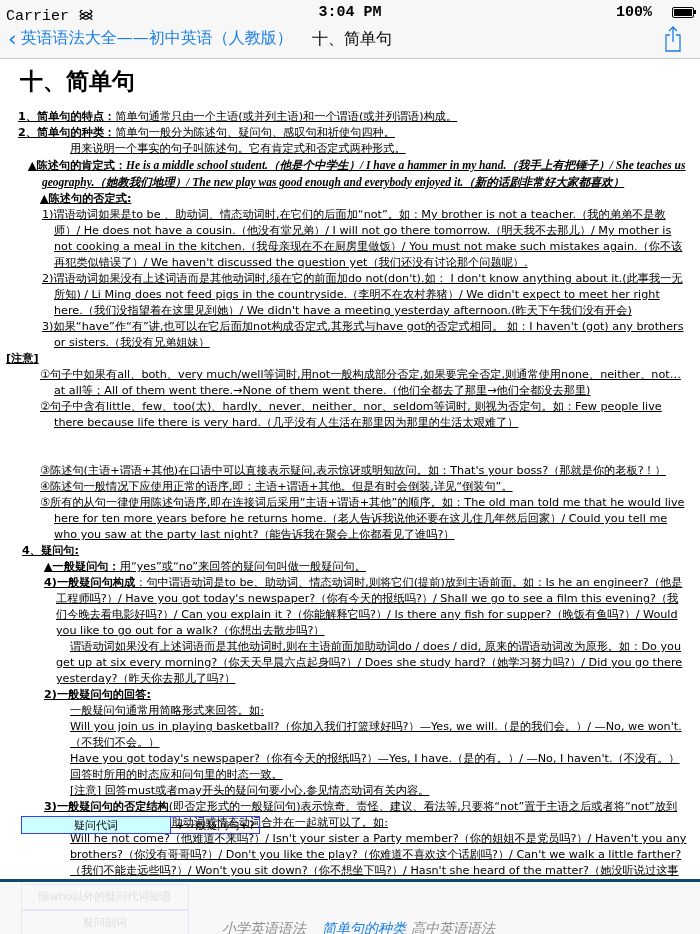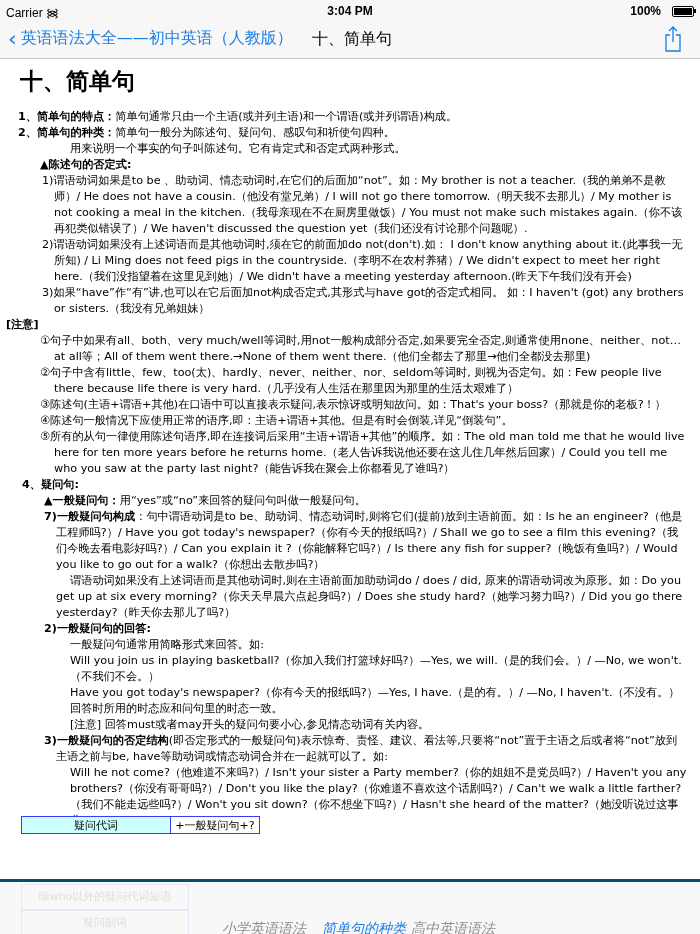--- a/index.html
+++ b/index.html
@@ -1,32 +1,32 @@
 <!DOCTYPE html>
 <html><head>
 <meta charset="utf-8">
 <style>
   html, body { margin:0; padding:0; }
   body { width:700px; height:934px; position:relative; overflow:hidden; background:#fff; font-family:"DejaVu Sans", sans-serif; color:#000; }
-  .statusbar { position:absolute; left:0; top:0; width:700px; height:20px; background:#f7f7f7; font-family:Liberation Sans, sans-serif; font-size:12px; }
+  .statusbar { position:absolute; left:0; top:0; width:700px; height:20px; background:#f7f7f7; font-family:Liberation Mono, monospace; font-size:15px; }
   .statusbar .carrier { position:absolute; left:6px; top:4px; }
   .statusbar .time { position:absolute; left:0; width:700px; top:4px; text-align:center; font-weight:bold; }
-  .statusbar .batt { position:absolute; right:6px; top:4px; display:flex; align-items:center; gap:11px; font-weight:bold; }
+  .statusbar .batt { position:absolute; right:6px; top:4px; display:flex; align-items:center; gap:20px; font-weight:bold; }
   .battery-icon { width:20px; height:9px; border:1px solid #000; border-radius:2px; position:relative; }
   .battery-icon::before { content:""; position:absolute; left:1px; top:1px; right:1px; bottom:1px; background:#000; }
   .battery-icon::after { content:""; position:absolute; right:-3px; top:2px; width:2px; height:4px; background:#000; }
   .navbar { position:absolute; left:0; top:20px; width:700px; height:38px; background:#f7f7f7; border-bottom:1px solid #c8c8c8; }
   .navbar .back { position:absolute; left:8px; top:8px; color:#1a7ee6; font-size:16px; display:flex; align-items:center; }
   .navbar .back .chev { font-size:22px; margin-right:4px; line-height:16px; }
   .navbar .title { position:absolute; left:312px; top:9px; font-size:16px; color:#000; }
   .share-icon { position:absolute; right:18px; top:6px; width:18px; height:26px; }
   .content { position:absolute; left:0; top:59px; width:700px; height:820px; overflow:hidden; font-size:11.2px; line-height:16px; }
   .h1 { position:absolute; left:20px; top:14px; font-size:23px; font-weight:bold; font-family:"DejaVu Sans", sans-serif; }
   .doc { position:absolute; left:18px; top:50px; width:670px; }
-  .doc p { margin:0; }
+  .doc p { margin:0;text-decoration:underline; }
   .b { font-weight:bold; }
   .e { font-family:"Liberation Serif", serif; font-style:italic; font-weight:bold; font-size:11.5px; }
   .ind4 { padding-left:52px; }
   .hang2 { padding-left:40px; text-indent:-10px; }
   .hang3 { padding-left:50px; text-indent:-12px; }
   table.q { border-collapse:collapse; position:absolute; left:21px; top:816px; font-size:11px; }
   table.q td { border:1.5px solid #3a3aff; height:16px; text-align:center; padding:0 4px; }
   table.q td.c1 { width:140px; background:#ccffff; }
   table.q td.c2 { width:80px; }
   .tabbar { position:absolute; left:0; top:879px; width:700px; height:55px; background:rgba(247,247,247,0.93); border-top:3px solid #0c4a6e; }
@@ -58,33 +58,34 @@
     <path d="M9 1 V16 M5 5 L9 1 L13 5" fill="none" stroke="#1a7ee6" stroke-width="1.3"></path>
   </svg>
 </div>
 
 <div class="content">
   <div class="h1">十、简单句</div>
   <div class="doc">
     <p><span class="b">1、简单句的特点：</span><span>简单句通常只由一个主语(或并列主语)和一个谓语(或并列谓语)构成。</span></p>
     <p><span class="b">2、简单句的种类：</span><span>简单句一般分为陈述句、疑问句、感叹句和祈使句四种。</span></p>
     <p class="ind4">用来说明一个事实的句子叫陈述句。它有肯定式和否定式两种形式。</p>
+    <p class="hang2" style="padding-left:24px;text-indent:-14px;"><span class="b">▲陈述句的肯定式：</span><span class="e">He is a middle school student.（他是个中学生）/ I have a hammer in my hand.（我手上有把锤子）/ She teaches us geography.（她教我们地理）/ The new play was good enough and everybody enjoyed it.（新的话剧非常好大家都喜欢）</span></p>
     <p class="b" style="padding-left:22px;">▲陈述句的否定式:</p>
     <p class="hang3" style="padding-left:36px;text-indent:-12px;">1)谓语动词如果是to be 、助动词、情态动词时,在它们的后面加“not”。如：My brother is not a teacher.（我的弟弟不是教师）/ He does not have a cousin.（他没有堂兄弟）/ I will not go there tomorrow.（明天我不去那儿）/ My mother is not cooking a meal in the kitchen.（我母亲现在不在厨房里做饭）/ You must not make such mistakes again.（你不该再犯类似错误了）/ We haven't discussed the question yet（我们还没有讨论那个问题呢）.</p>
     <p style="padding-left:36px;text-indent:-12px;">2)谓语动词如果没有上述词语而是其他动词时,须在它的前面加do not(don't).如： I don't know anything about it.(此事我一无所知) / Li Ming does not feed pigs in the countryside.（李明不在农村养猪）/ We didn't expect to meet her right here.（我们没指望着在这里见到她）/ We didn't have a meeting yesterday afternoon.(昨天下午我们没有开会)</p>
     <p style="padding-left:36px;text-indent:-12px;">3)如果“have”作“有”讲,也可以在它后面加not构成否定式,其形式与have got的否定式相同。 如：I haven't (got) any brothers or sisters.（我没有兄弟姐妹）</p>
     <p class="b" style="margin-left:-12px;">[注意]</p>
     <p style="padding-left:36px;text-indent:-14px;">①句子中如果有all、both、very much/well等词时,用not一般构成部分否定,如果要完全否定,则通常使用none、neither、not…at all等；All of them went there.→None of them went there.（他们全都去了那里→他们全都没去那里)</p>
     <p style="padding-left:36px;text-indent:-14px;">②句子中含有little、few、too(太)、hardly、never、neither、nor、seldom等词时, 则视为否定句。如：Few people live there because life there is very hard.（几乎没有人生活在那里因为那里的生活太艰难了）</p>
-    <p style="padding-left:36px;text-indent:-14px;">③陈述句(主语+谓语+其他)在口语中可以直接表示疑问,表示惊讶或明知故问。如：That's your boss?（那就是你的老板?！）</p>
+    <p style="padding-left:36px;text-indent:-14px;margin-top:32px;">③陈述句(主语+谓语+其他)在口语中可以直接表示疑问,表示惊讶或明知故问。如：That's your boss?（那就是你的老板?！）</p>
     <p style="padding-left:36px;text-indent:-14px;">④陈述句一般情况下应使用正常的语序,即：主语+谓语+其他。但是有时会倒装,详见“倒装句”。</p>
     <p style="padding-left:36px;text-indent:-14px;">⑤所有的从句一律使用陈述句语序,即在连接词后采用“主语+谓语+其他”的顺序。如：The old man told me that he would live here for ten more years before he returns home.（老人告诉我说他还要在这儿住几年然后回家）/ Could you tell me who you saw at the party last night?（能告诉我在聚会上你都看见了谁吗?）</p>
     <p class="b" style="padding-left:4px;">4、疑问句:</p>
     <p style="padding-left:26px;"><span class="b">▲一般疑问句：</span><span>用“yes”或“no”来回答的疑问句叫做一般疑问句。</span></p>
-    <p style="padding-left:38px;text-indent:-12px;"><span class="b">7)一般疑问句构成</span><span>：句中谓语动词是to be、助动词、情态动词时,则将它们(提前)放到主语前面。如：Is he an engineer?（他是工程师吗?）/ Have you got today's newspaper?（你有今天的报纸吗?）/ Shall we go to see a film this evening?（我们今晚去看电影好吗?）/ Can you explain it ?（你能解释它吗?）/ Is there any fish for supper?（晚饭有鱼吗?）/ Would you like to go out for a walk?（你想出去散步吗?）</span></p>
+    <p style="padding-left:38px;text-indent:-12px;"><span class="b">4)一般疑问句构成</span><span>：句中谓语动词是to be、助动词、情态动词时,则将它们(提前)放到主语前面。如：Is he an engineer?（他是工程师吗?）/ Have you got today's newspaper?（你有今天的报纸吗?）/ Shall we go to see a film this evening?（我们今晚去看电影好吗?）/ Can you explain it ?（你能解释它吗?）/ Is there any fish for supper?（晚饭有鱼吗?）/ Would you like to go out for a walk?（你想出去散步吗?）</span></p>
     <p style="padding-left:38px;text-indent:14px;">谓语动词如果没有上述词语而是其他动词时,则在主语前面加助动词do / does / did, 原来的谓语动词改为原形。如：Do you get up at six every morning?（你天天早晨六点起身吗?）/ Does she study hard?（她学习努力吗?）/ Did you go there yesterday?（昨天你去那儿了吗?）</p>
     <p class="b" style="padding-left:26px;">2)一般疑问句的回答:</p>
     <p style="padding-left:52px;">一般疑问句通常用简略形式来回答。如:</p>
     <p style="padding-left:52px;">Will you join us in playing basketball?（你加入我们打篮球好吗?）—Yes, we will.（是的我们会。）/ —No, we won't.（不我们不会。）</p>
     <p style="padding-left:52px;">Have you got today's newspaper?（你有今天的报纸吗?）—Yes, I have.（是的有。）/ —No, I haven't.（不没有。）</p>
     <p style="padding-left:52px;">回答时所用的时态应和问句里的时态一致。</p>
     <p style="padding-left:52px;">[注意] 回答must或者may开头的疑问句要小心,参见情态动词有关内容。</p>
     <p style="padding-left:38px;text-indent:-12px;"><span class="b">3)一般疑问句的否定结构</span><span>(即否定形式的一般疑问句)表示惊奇、责怪、建议、看法等,只要将“not”置于主语之后或者将“not”放到主语之前与be, have等助动词或情态动词合并在一起就可以了。如:</span></p>
     <p style="padding-left:52px;">Will he not come?（他难道不来吗?）/ Isn't your sister a Party member?（你的姐姐不是党员吗?）/ Haven't you any brothers?（你没有哥哥吗?）/ Don't you like the play?（你难道不喜欢这个话剧吗?）/ Can't we walk a little farther?（我们不能走远些吗?）/ Won't you sit down?（你不想坐下吗?）/ Hasn't she heard of the matter?（她没听说过这事儿?）</p>
 

